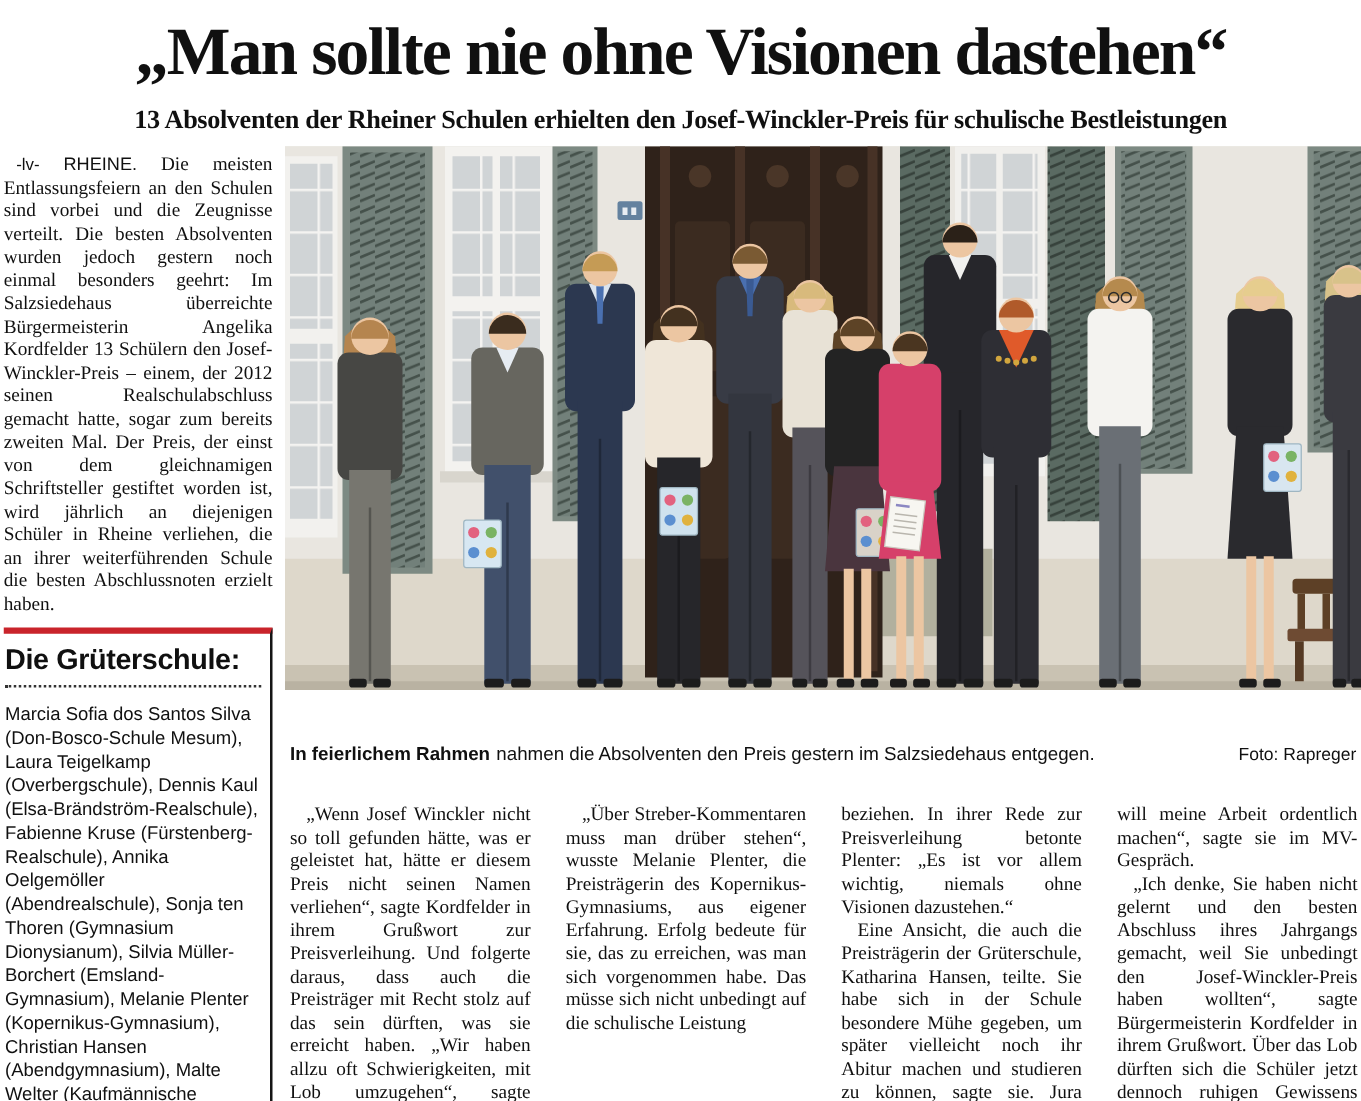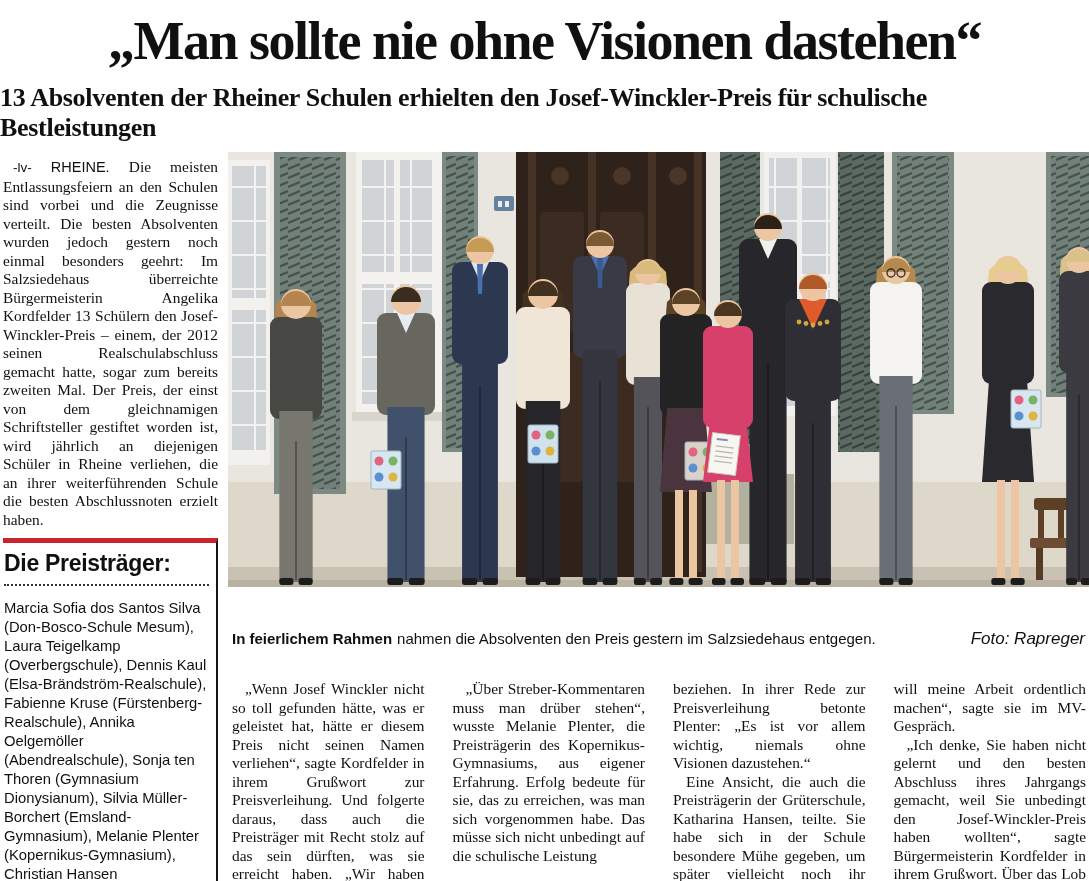--- a/index.html
+++ b/index.html
@@ -2,42 +2,42 @@
 <html lang="de" style="--accent: #c9242b;"><head>
 <meta charset="utf-8">
 <style>
   :root{ --accent:#c9242b; }
   html,body{margin:0;padding:0;background:#fff;}
   .page{width:1089px;height:881px;overflow:hidden;position:relative;background:#fff;
         color:#101010;font-family:"Liberation Serif",serif;box-sizing:border-box;}
   
   .headline{font-family:"Liberation Serif",serif;font-weight:700;font-size:54px;line-height:1.02;
             text-align:center;margin:14px;letter-spacing:-1.5px;white-space:nowrap;}
-  .subheadline{font-family:"Liberation Serif",serif;font-weight:700;font-size:26px;
-               text-align:left;margin:7px 0 9px;letter-spacing:-0.3px;}
+  .subheadline{font-family:"Liberation Serif",serif;font-weight:700;font-size:21px;
+               text-align:center;margin:7px 0 9px;letter-spacing:-0.3px;}
   
   .main{display:flex;align-items:stretch;}
   .leftcol{width:228px;min-width:228px;box-sizing:border-box;padding:4px 10px 0 3px;}
   .rightcol{flex:1;min-width:0;}
   .intro{font-size:15.4px;line-height:18.5px;text-align:justify;margin:2px 0 0;
          text-indent:10px;hyphens:auto;}
   .kicker{font-family:"Liberation Sans",sans-serif;font-size:13.5px;}
   .kicker .place{font-weight:400;font-size:14.5px;}
   .prize-box{margin-top:9px;border-top:5px solid var(--accent);border-right:2px solid #151515;
              padding:4px 7px 10px 1px;min-height:348px;}
   .prize-box h3{font-family:"Liberation Sans",sans-serif;font-size:23px;margin:3px 0 0;
                 padding-bottom:7px;border-bottom:2px dotted #333;letter-spacing:-0.3px;}
   .winners{font-family:"Liberation Sans",sans-serif;font-size:14.8px;line-height:19px;margin:13px 0 0;}
   
   figure{margin:0;}
   svg.photo{display:block;width:100%;height:435px;background:#e9e6e0;}
   figcaption{font-family:"Liberation Sans",sans-serif;font-size:15px;display:flex;
              align-items:baseline;padding:6px 4px 9px 4px;}
   .cap-lead{font-weight:700;margin-right:5px;white-space:nowrap;margin-top:37px;}
-  .credit{margin-left:auto;font-size:17px;font-style:italic;}
+  .credit{margin-left:auto;font-size:14px;}
   
   .columns{display:grid;grid-template-columns:repeat(4,1fr);column-gap:28px;
            padding:2px 3px 0 4px;height:302px;overflow:hidden;margin-top:20px;}
   .col{font-size:15.4px;line-height:18.5px;text-align:justify;hyphens:auto;}
   .col p{margin:0;}
   .col p.ind{text-indent:13px;}
 </style>
 </head>
 <body>
 
@@ -45,21 +45,21 @@
 
   <h1 class="headline">„Man sollte nie ohne Visionen dastehen“</h1>
   <h2 class="subheadline">13 Absolventen der Rheiner Schulen erhielten den Josef-Winckler-Preis für schulische Bestleistungen</h2>
 
   <div class="main">
 
     <aside class="leftcol">
       <p class="intro"><span class="kicker"><span>-lv-</span> <b class="place">RHEINE.</b></span> <span>Die meisten Entlassungsfeiern an den Schulen sind vorbei und die Zeugnisse verteilt. Die besten Absolventen wurden jedoch gestern noch einmal besonders geehrt: Im Salzsiedehaus überreichte Bürgermeisterin Angelika Kordfelder 13 Schülern den Josef-Winckler-Preis – einem, der 2012 seinen Realschulabschluss gemacht hatte, sogar zum bereits zweiten Mal. Der Preis, der einst von dem gleichnamigen Schriftsteller gestiftet worden ist, wird jährlich an diejenigen Schüler in Rheine verliehen, die an ihrer weiterführenden Schule die besten Abschlussnoten erzielt haben.</span></p>
 
       <section class="prize-box">
-        <h3>Die Preisträger:</h3>
+        <h3>Die Grüterschule:</h3>
         <p class="winners">Marcia Sofia dos Santos Silva (Don-Bosco-Schule Mesum), Laura Teigelkamp (Overbergschule), Dennis Kaul (Elsa-Brändström-Realschule), Fabienne Kruse (Fürstenberg-Realschule), Annika Oelgemöller (Abendrealschule), Sonja ten Thoren (Gymnasium Dionysianum), Silvia Müller-Borchert (Emsland-Gymnasium), Melanie Plenter (Kopernikus-Gymnasium), Christian Hansen (Abendgymnasium), Malte Welter (Kaufmännische Schulen / Berufskolleg), Henning Hoffmann (Berufskolleg), Katharina Hansen (Grüterschule), Giulian Cay (Euregio Gesamtschule)</p>
       </section>
     </aside>
 
     <div class="rightcol">
 
       <figure>
         <svg class="photo" viewBox="0 0 861 435" preserveAspectRatio="none" role="img" aria-label="Gruppenfoto der 13 Preisträger mit Bürgermeisterin vor dem Salzsiedehaus">
           <defs>
             <pattern id="louv" width="12" height="9" patternUnits="userSpaceOnUse">

